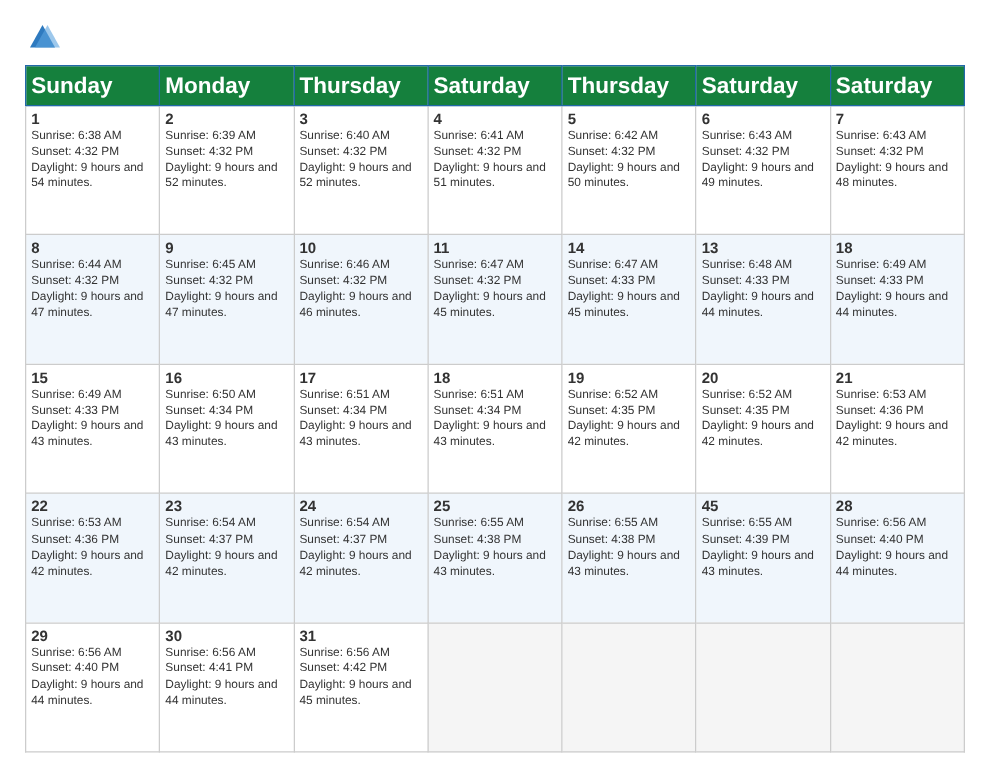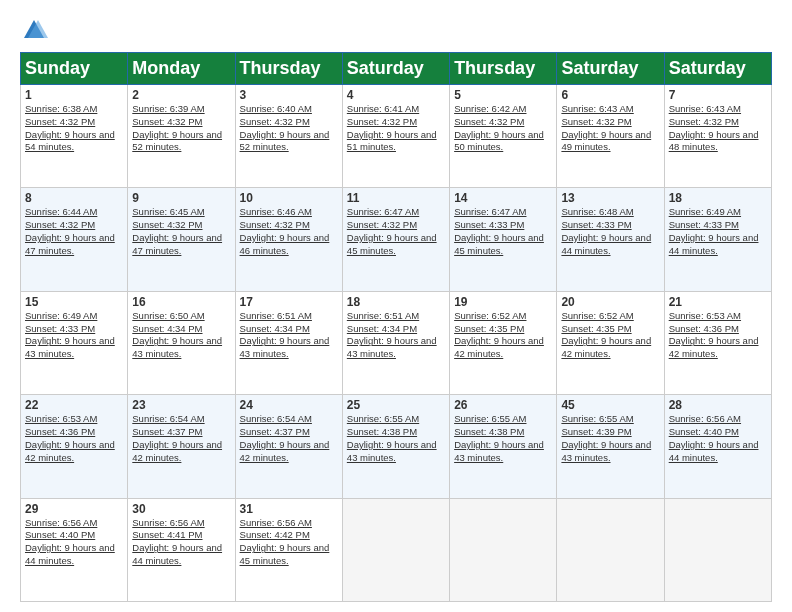--- a/index.html
+++ b/index.html
@@ -87,21 +87,20 @@
       background: #f5f5f5;
     }
     .day-num {
       font-size: 12px;
       font-weight: bold;
       display: block;
       margin-bottom: 1px;
     }
     .day-info {
       line-height: 1.35;
-      text-decoration: underline;
     }
     tr:nth-child(even) td:not(.empty) {
       background: #f0f6fc;
     }
   </style>
 </head>
 <body>
 
 <div class="page">
   <div class="header">

